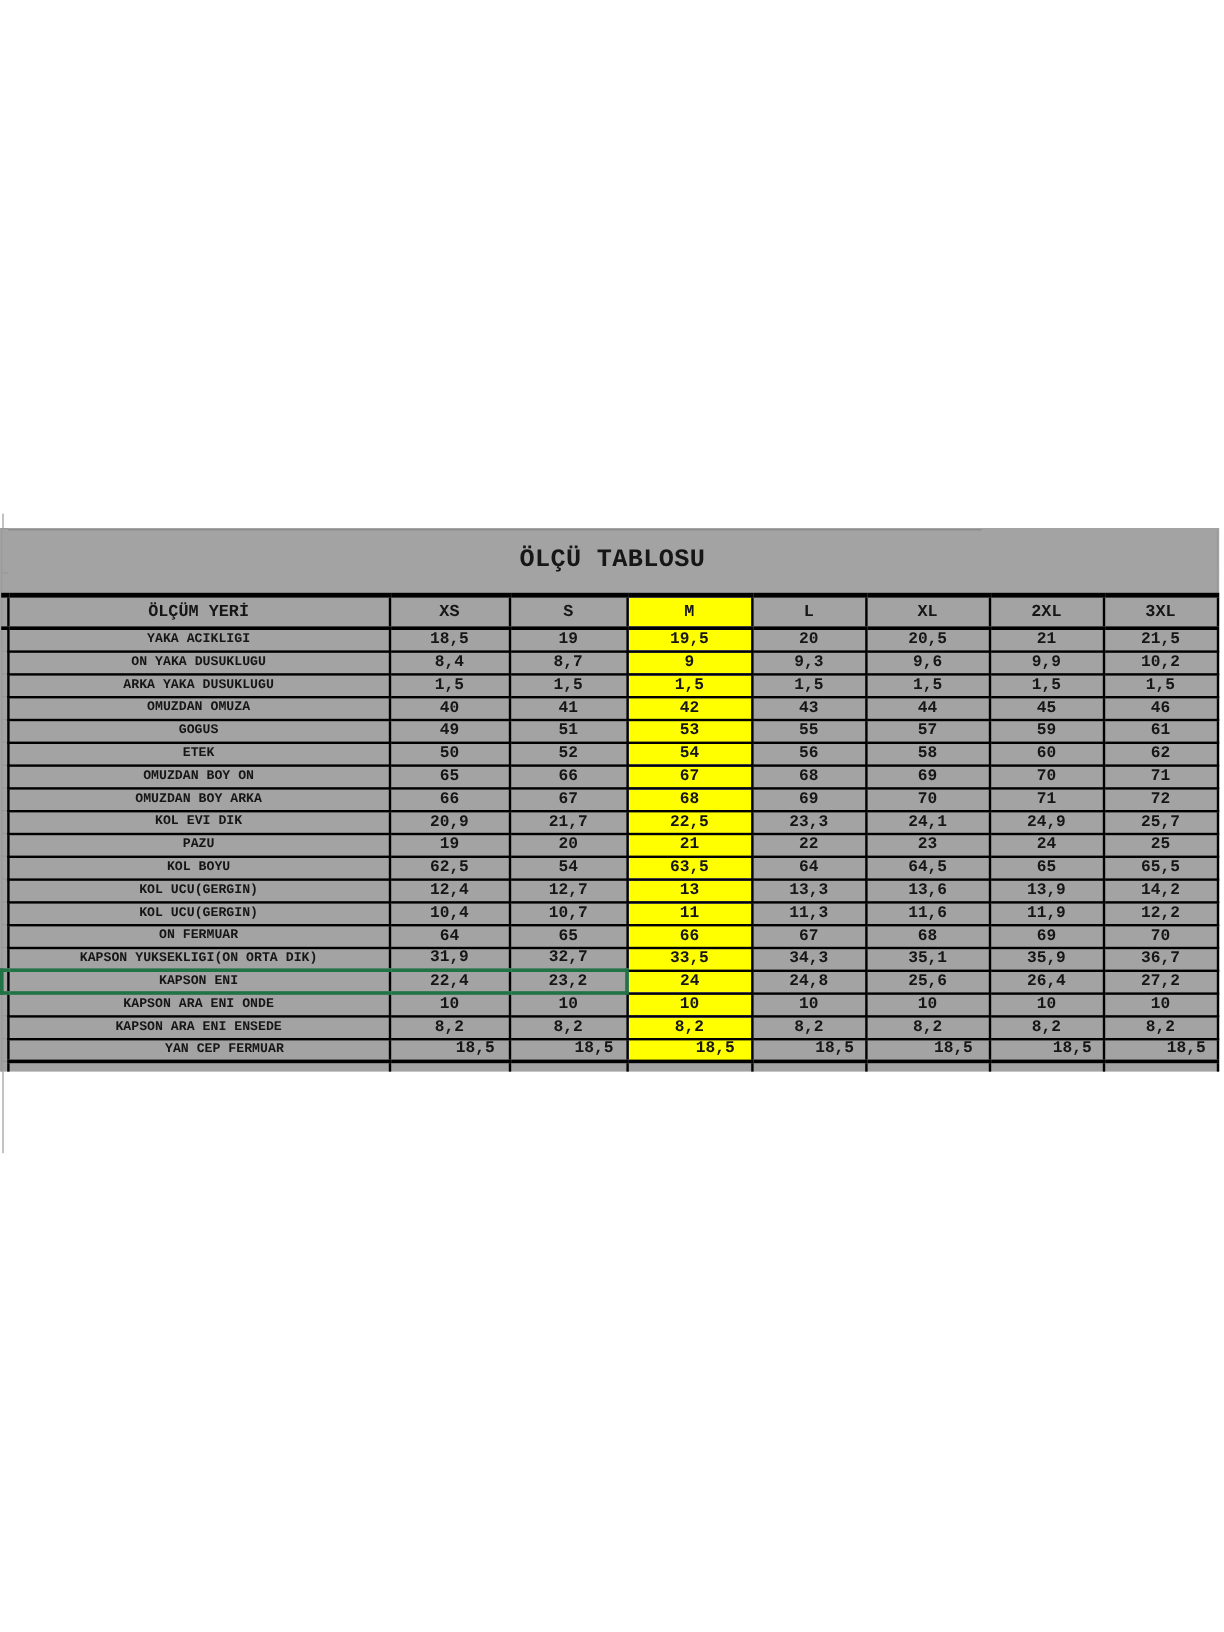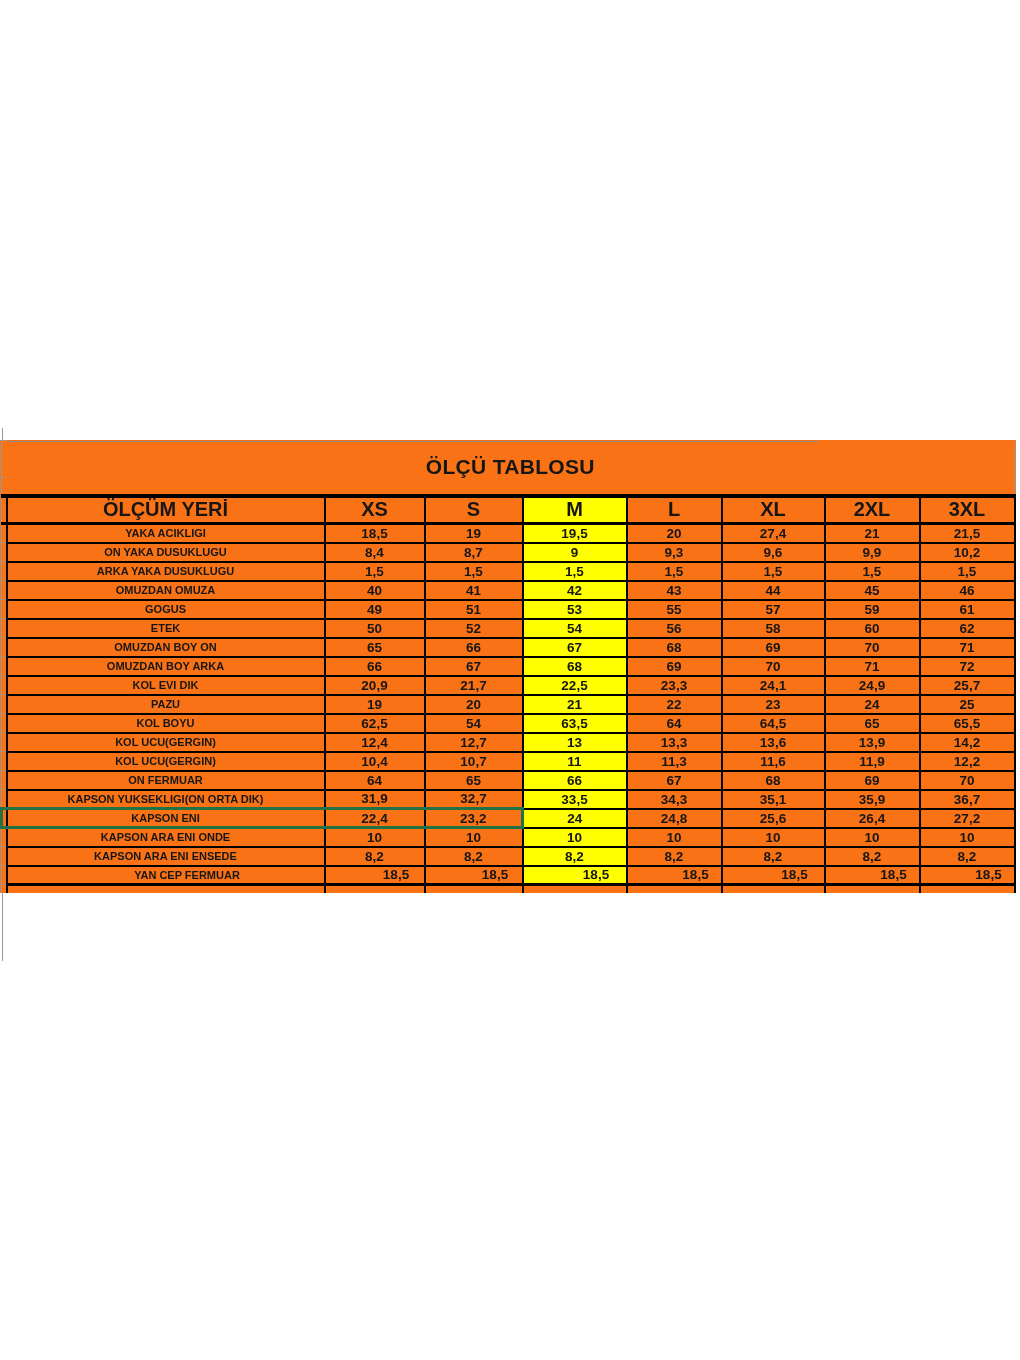--- a/index.html
+++ b/index.html
@@ -9,34 +9,34 @@
     --grid:#000000;
   }
   *{box-sizing:border-box;}
   html,body{margin:0;padding:0;}
   body{
     width:1020px;height:1360px;background:#ffffff;position:relative;overflow:hidden;
     font-family:"Liberation Sans",sans-serif;
   }
   .wrap{position:absolute;left:0;top:440px;}
   table{
-    border-collapse:collapse;table-layout:fixed;width:1013px;background:#f97316;
-    position:relative;z-index:1;
+    border-collapse:collapse;table-layout:fixed;width:1013px;background:#a3a3a3;
+    position:relative;z-index:1;font-family:Liberation Mono, monospace;
   }
   td,th{
     padding:0;text-align:center;vertical-align:middle;font-weight:bold;color:#161616;
     white-space:nowrap;overflow:hidden;
   }
   
   .strip{border-left:1px solid #999;border-top:1px solid #999;border-bottom:1px solid #999;}
   .ts-a{height:37px;}
   .ts-b{height:18px;}
   .title-cell{font-size:21px;letter-spacing:.3px;border-right:1px solid #999;}
   
-  th{height:28px;font-size:20px;border:2px solid var(--grid);border-top:4px solid var(--grid);border-bottom:3px solid var(--grid);}
+  th{height:28px;font-size:14px;border:2px solid var(--grid);border-top:4px solid var(--grid);border-bottom:3px solid var(--grid);}
   th.strip-h{border-left:1px solid #999;border-right:none;}
   th.hl{background:var(--yellow);}
   
   td.lbl{font-size:11px;border:2px solid var(--grid);height:19px;}
   td.val{font-size:13.5px;border:2px solid var(--grid);height:19px;}
   .hl{background:var(--yellow);}
   tr.last td.lbl,tr.last td.val{border-bottom:3px solid var(--grid);padding-left:43px;}
   
   .sel-h{border-top:3px solid var(--green)!important;border-bottom:3px solid var(--green)!important;}
   .sel-left{border-left:3px solid var(--green)!important;}
@@ -90,21 +90,21 @@
     </tr>
     </tbody>
       <tbody id="rows">
         <tr>
           <td class="strip"></td>
           <td class="lbl">YAKA ACIKLIGI</td>
           <td class="val">18,5</td>
           <td class="val">19</td>
           <td class="val hl">19,5</td>
           <td class="val">20</td>
-          <td class="val">27,4</td>
+          <td class="val">20,5</td>
           <td class="val">21</td>
           <td class="val">21,5</td>
         </tr>
         <tr>
           <td class="strip"></td>
           <td class="lbl">ON YAKA DUSUKLUGU</td>
           <td class="val">8,4</td>
           <td class="val">8,7</td>
           <td class="val hl">9</td>
           <td class="val">9,3</td>

